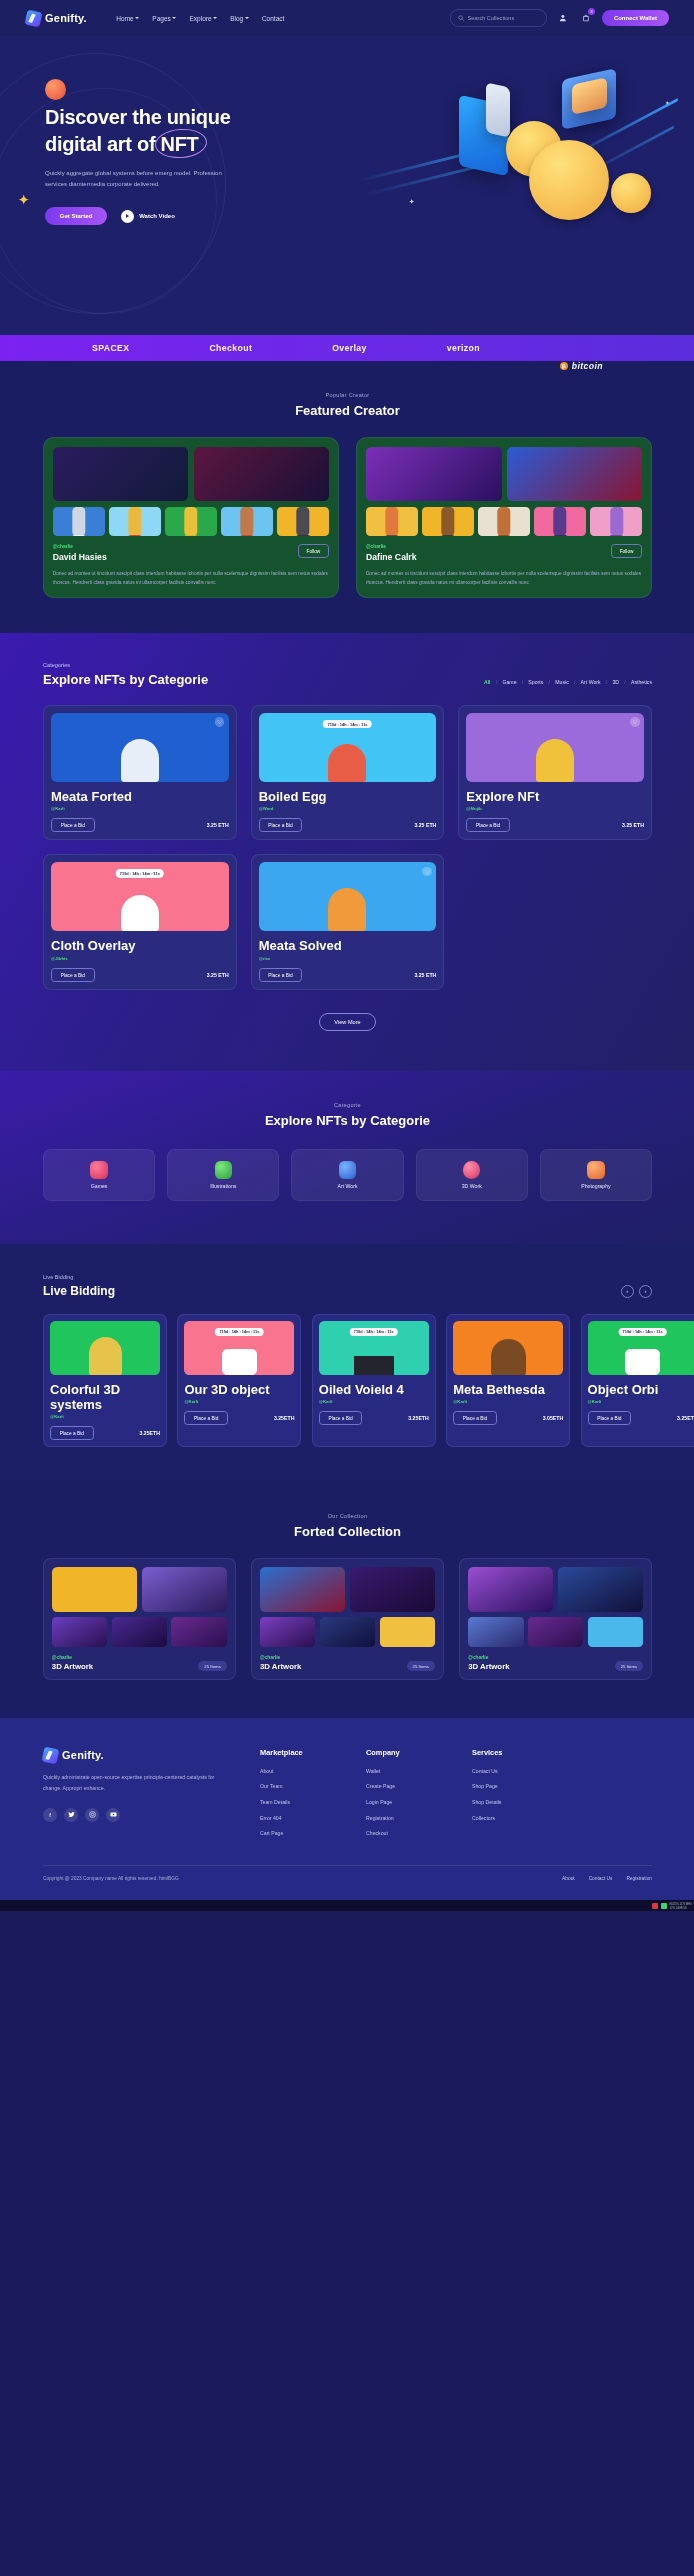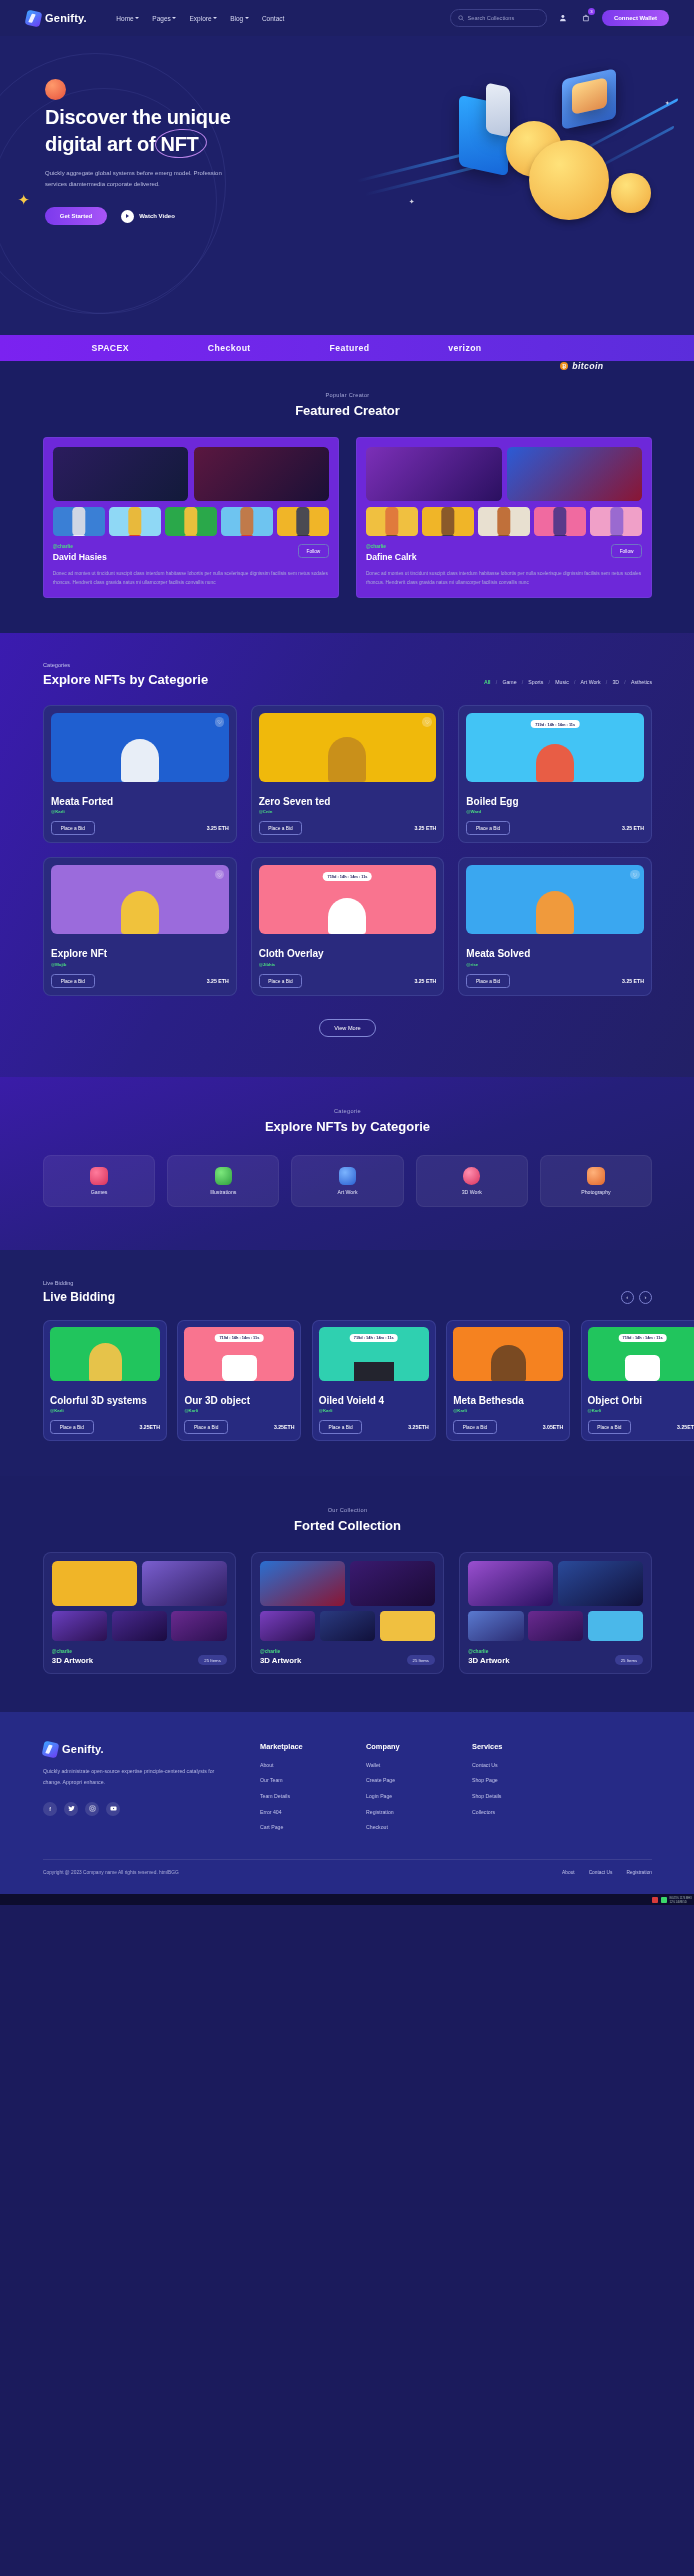--- a/index.html
+++ b/index.html
@@ -95,21 +95,21 @@
   .b-spacex{font-family:"Liberation Sans",sans-serif;letter-spacing:2.2px;font-size:7.8px;}
   .b-bitcoin{display:flex;align-items:center;gap:4px;font-style:italic;margin-top:36px;}
   .btc-c{width:7.8px;height:7.8px;border-radius:50%;background:#f7931a;display:flex;align-items:center;justify-content:center;font-size:5.2px;color:#fff;font-style:normal;}
   .eyebrow{font-size:5.6px;color:#a6a9d8;text-align:center;letter-spacing:0.3px;}
   .sec-title{font-size:13px;font-weight:bold;text-align:center;margin-top:5.2px;}
 
   
   .featured{background:#1b1d63;padding:31px 43px 35px;}
   .creator-row{display:flex;gap:17.4px;margin-top:19px;}
   .creator-card{
-    flex:1;background:#6d28d9;border-radius:4px;padding:8.7px;
+    flex:1;background:#14532d;border-radius:11px;padding:8.7px;
     border:0.9px solid rgba(120,125,210,.2);
   }
   .ctop{display:flex;gap:5.2px;}
   .ctop div{flex:1;height:54px;border-radius:5.2px;}
   .avatar-row{display:flex;gap:4.3px;margin-top:6px;}
   .avatar-row div{flex:1;height:29.5px;border-radius:4.3px;position:relative;overflow:hidden;}
   .ape{position:absolute;left:50%;bottom:0;transform:translateX(-50%);width:17.4px;height:22.6px;}
   .ape-head{width:13px;height:11.3px;border-radius:50% 50% 45% 45%;margin:0 auto;}
   .ape-body{width:17.4px;height:11.3px;border-radius:5.2px 5.2px 0 0;margin-top:-0.9px;}
   .cmeta{margin-top:7.8px;display:flex;align-items:flex-start;}
@@ -131,21 +131,21 @@
   .exp-left h2{font-size:13px;font-weight:bold;margin-top:4.3px;}
   .filters{margin-left:auto;display:flex;align-items:center;gap:5.2px;padding-bottom:2.6px;}
   .filters span{font-size:5.2px;color:#dcdef5;}
   .filters .act{color:#4ade80;font-weight:bold;}
   .filters .sep{color:#8f93c8;opacity:.6;}
   .nft-grid{display:grid;grid-template-columns:repeat(3,1fr);gap:14px;margin-top:17.4px;}
   .nft-card{background:#2a2a7e;border-radius:7.8px;padding:7px;border:0.9px solid rgba(125,130,215,.22);}
   .nft-img{height:69px;border-radius:6px;position:relative;overflow:hidden;display:flex;align-items:flex-end;justify-content:center;}
   .heart{position:absolute;right:4.3px;top:4.3px;width:9.6px;height:9.6px;border-radius:50%;background:rgba(255,255,255,.25);display:flex;align-items:center;justify-content:center;font-size:5.2px;}
   .timer{position:absolute;left:50%;top:7px;transform:translateX(-50%);background:#fff;color:#22235e;font-size:3.9px;padding:1.7px 4.3px;border-radius:6px;white-space:nowrap;font-weight:bold;}
-  .nft-name{font-size:10px;font-weight:bold;margin-top:14px;}
+  .nft-name{font-size:13px;font-weight:bold;margin-top:7px;}
   .nft-handle{font-size:4.3px;color:#4ade80;margin-top:2.6px;font-weight:bold;}
   .nft-bot{display:flex;align-items:center;margin-top:7px;}
   .btn-bid{border:0.9px solid #7177cb;background:transparent;color:#fff;font-size:4.8px;border-radius:3.5px;padding:3.5px 8.7px;cursor:pointer;}
   .price{margin-left:auto;font-size:5.2px;font-weight:bold;}
   .viewmore{display:block;margin:22.6px auto 0;border:0.9px solid #8288d6;background:transparent;color:#fff;font-size:5.6px;border-radius:9.6px;padding:5.2px 14.8px;cursor:pointer;}
 
   
   .cats{background:linear-gradient(160deg,#3a1ca8 0%,#251f7a 55%,#1f1f66 100%);padding:31px 43px 43px;}
   .cat-row{display:flex;gap:12px;margin-top:21px;}
   .cat-card{
@@ -289,21 +289,21 @@
     <div class="coin" style="left:172px;top:64px;width:80px;height:80px;"></div>
     <div class="coin" style="left:254px;top:97px;width:40px;height:40px;"></div>
     <div class="star-sm" style="left:52px;top:122px;font-size:7px;">✦</div>
     <div class="star-sm" style="left:308px;top:22.6px;font-size:6px;">✦</div>
   </div>
 </div>
 
 <div class="brands">
   <div class="b-spacex">SPACEX</div>
   <div>Checkout</div>
-  <div>Featured</div>
+  <div>Overlay</div>
   <div>verizon</div>
   <div class="b-bitcoin">
     <span class="btc-c">₿</span>
     <span>bitcoin</span>
   </div>
 </div>
 
 <div class="featured">
   <div class="eyebrow">Popular Creator</div>
   <div class="sec-title">Featured Creator</div>
@@ -437,32 +437,20 @@
         <div style="width:38px;height:43px;background:#e8eef7;border-radius:19px 19px 3.5px 3.5px;"></div>
       </div>
       <div class="nft-name">Meata Forted</div>
       <div class="nft-handle">@Karli</div>
       <div class="nft-bot">
         <button class="btn-bid">Place a Bid</button>
         <div class="price">3.25 ETH</div>
       </div>
     </div>
 
-    <div class="nft-card">
-      <div class="nft-img" style="background:#f0b90b;">
-        <div class="heart">♡</div>
-        <div style="width:38px;height:45px;background:#c9901a;border-radius:19px 19px 3.5px 3.5px;"></div>
-      </div>
-      <div class="nft-name">Zero Seven ted</div>
-      <div class="nft-handle">@Cnin</div>
-      <div class="nft-bot">
-        <button class="btn-bid">Place a Bid</button>
-        <div class="price">3.25 ETH</div>
-      </div>
-    </div>
 
     <div class="nft-card">
       <div class="nft-img" style="background:#42c4f5;">
         <div class="timer">719d : 14h : 14m : 11s</div>
         <div style="width:38px;height:38px;background:#e85d45;border-radius:19px 19px 3.5px 3.5px;"></div>
       </div>
       <div class="nft-name">Boiled Egg</div>
       <div class="nft-handle">@Ward</div>
       <div class="nft-bot">
         <button class="btn-bid">Place a Bid</button>

